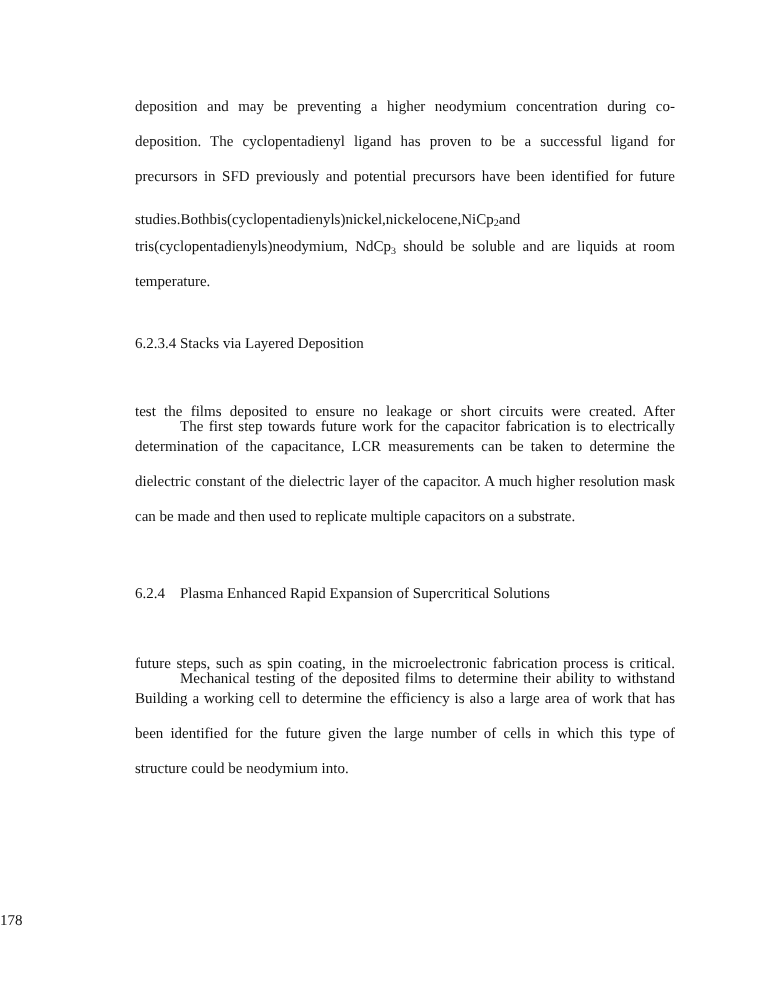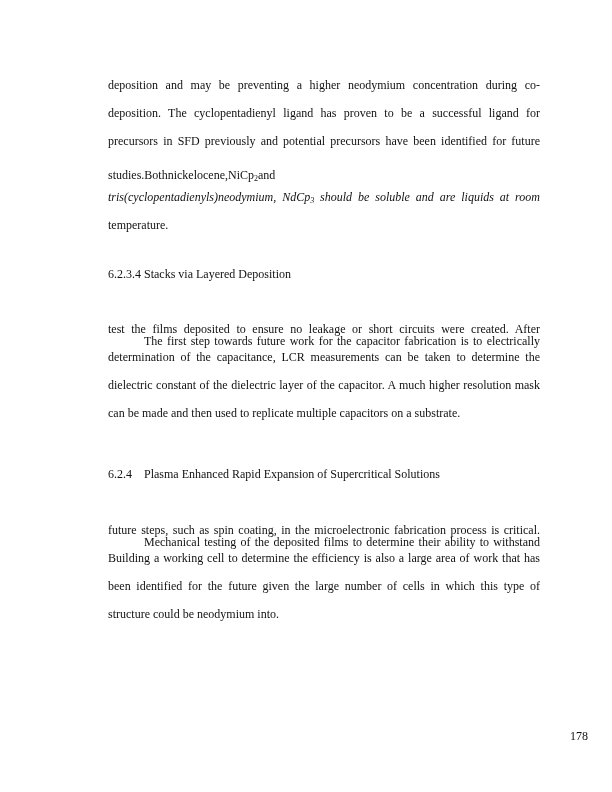--- a/index.html
+++ b/index.html
@@ -4,38 +4,39 @@
 <style>
   html, body { margin: 0; padding: 0; background: #ffffff; }
   body { width: 612px; height: 792px; position: relative; overflow: hidden;
          font-family: "Liberation Serif", "DejaVu Serif", serif; color: #111; }
   .line { position: absolute; left: 108px; width: 432px; font-size: 12px; line-height: 14px;
           white-space: nowrap; text-align: justify; text-align-last: justify; }
   .line.last { text-align-last: left; }
   .line.indent { left: 144px; width: 396px; margin-top: 40px; }
   .heading { position: absolute; left: 108px; font-size: 12px; font-weight: normal; line-height: 14px; white-space: nowrap; }
   .heading .num { display: inline-block; width: 36px; }
-  .pageno { position: absolute; left: 0; width: 588px; text-align: right; font-size: 12px; top: 729px; }
+  .pageno { position: absolute; left: 0; width: 588px; text-align: left; font-size: 12px; top: 729px; }
   sub { font-size: 8px; vertical-align: -2px; line-height: 0; }
 </style>
 </head>
 <body>
 
 <div>
   <div class="line" style="top:78px">deposition and may be preventing a higher neodymium concentration during co-</div>
   <div class="line" style="top:106px">deposition.  The cyclopentadienyl ligand has proven to be a successful ligand for</div>
   <div class="line" style="top:134px">precursors in SFD previously and potential precursors have been identified for future</div>
   <div class="line" style="top:168px; display:flex; justify-content:flex-start;">
     <span>studies.</span>
     <span>Both</span>
+    <span>bis(cyclopentadienyls)nickel,</span>
     <span>nickelocene,</span>
     <span>NiCp<sub>2</sub></span>
     <span>and</span>
   </div>
-  <div class="line" style="top:190px; display:flex; justify-content:space-between;font-style:italic;">
+  <div class="line" style="top:190px; display:flex; justify-content:space-between;">
     <span>tris(cyclopentadienyls)neodymium,</span>
     <span>NdCp<sub>3</sub></span>
     <span>should</span>
     <span>be</span>
     <span>soluble</span>
     <span>and</span>
     <span>are</span>
     <span>liquids</span>
     <span>at</span>
     <span>room</span>

